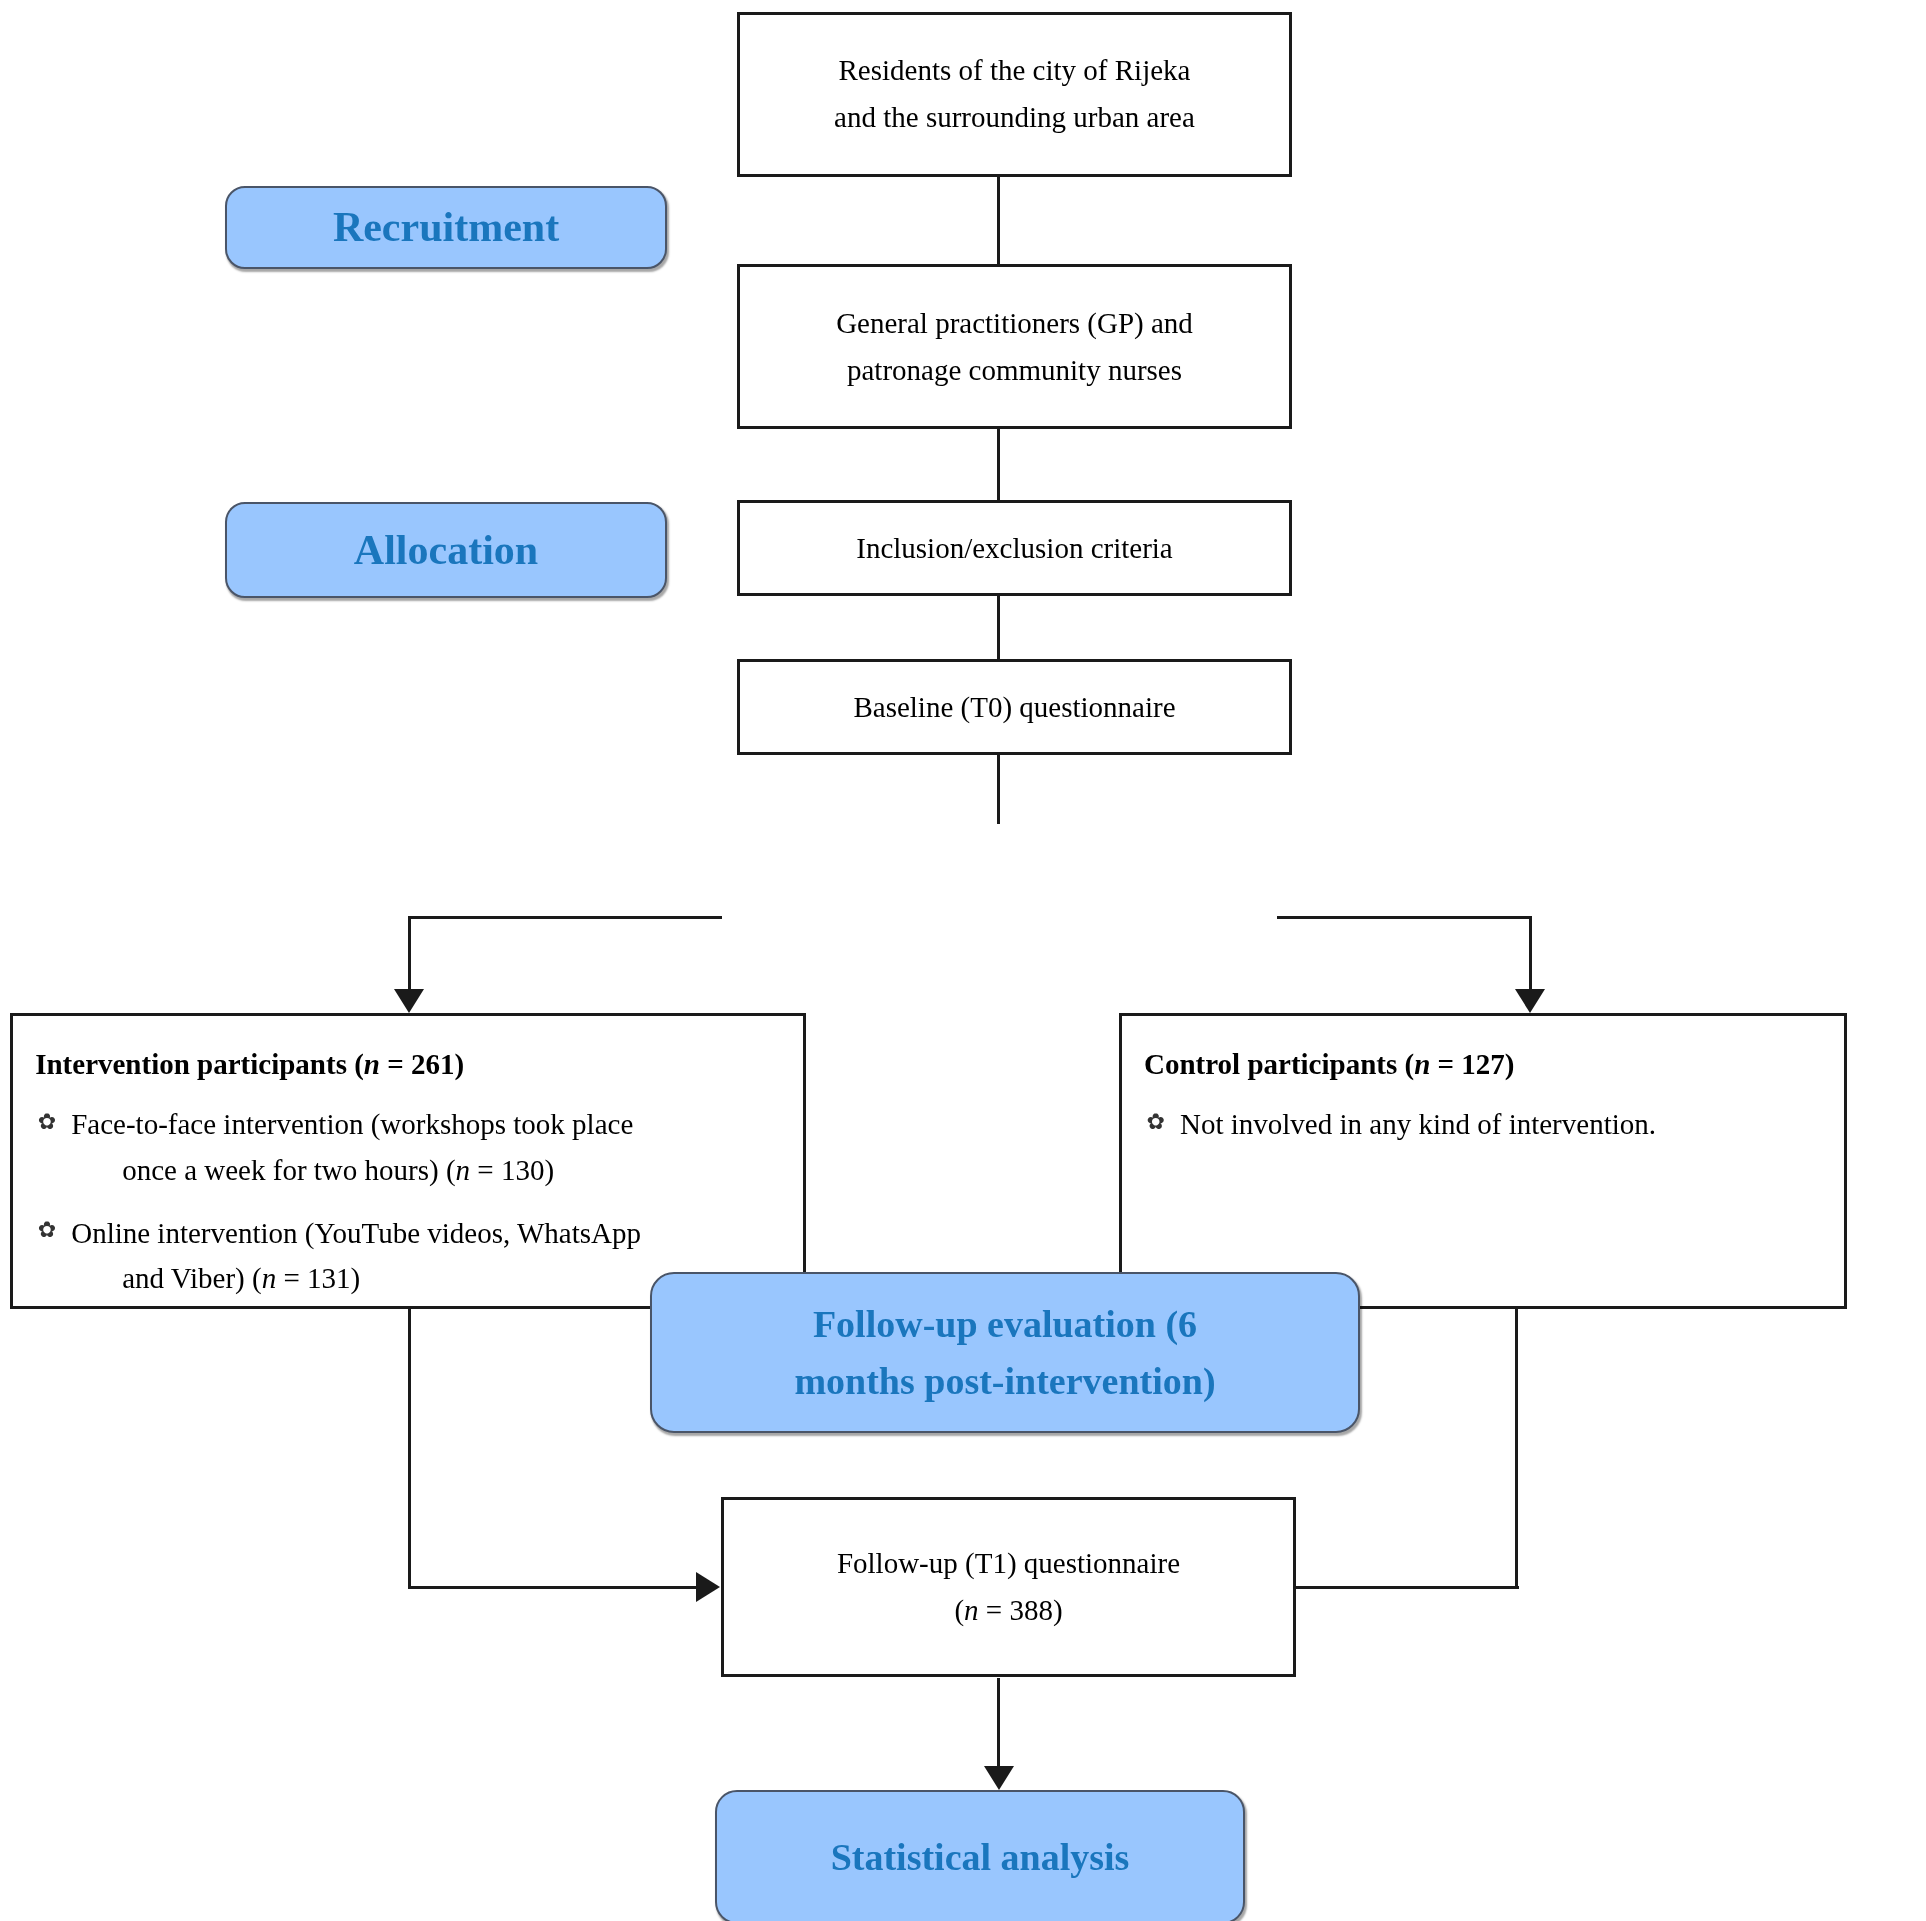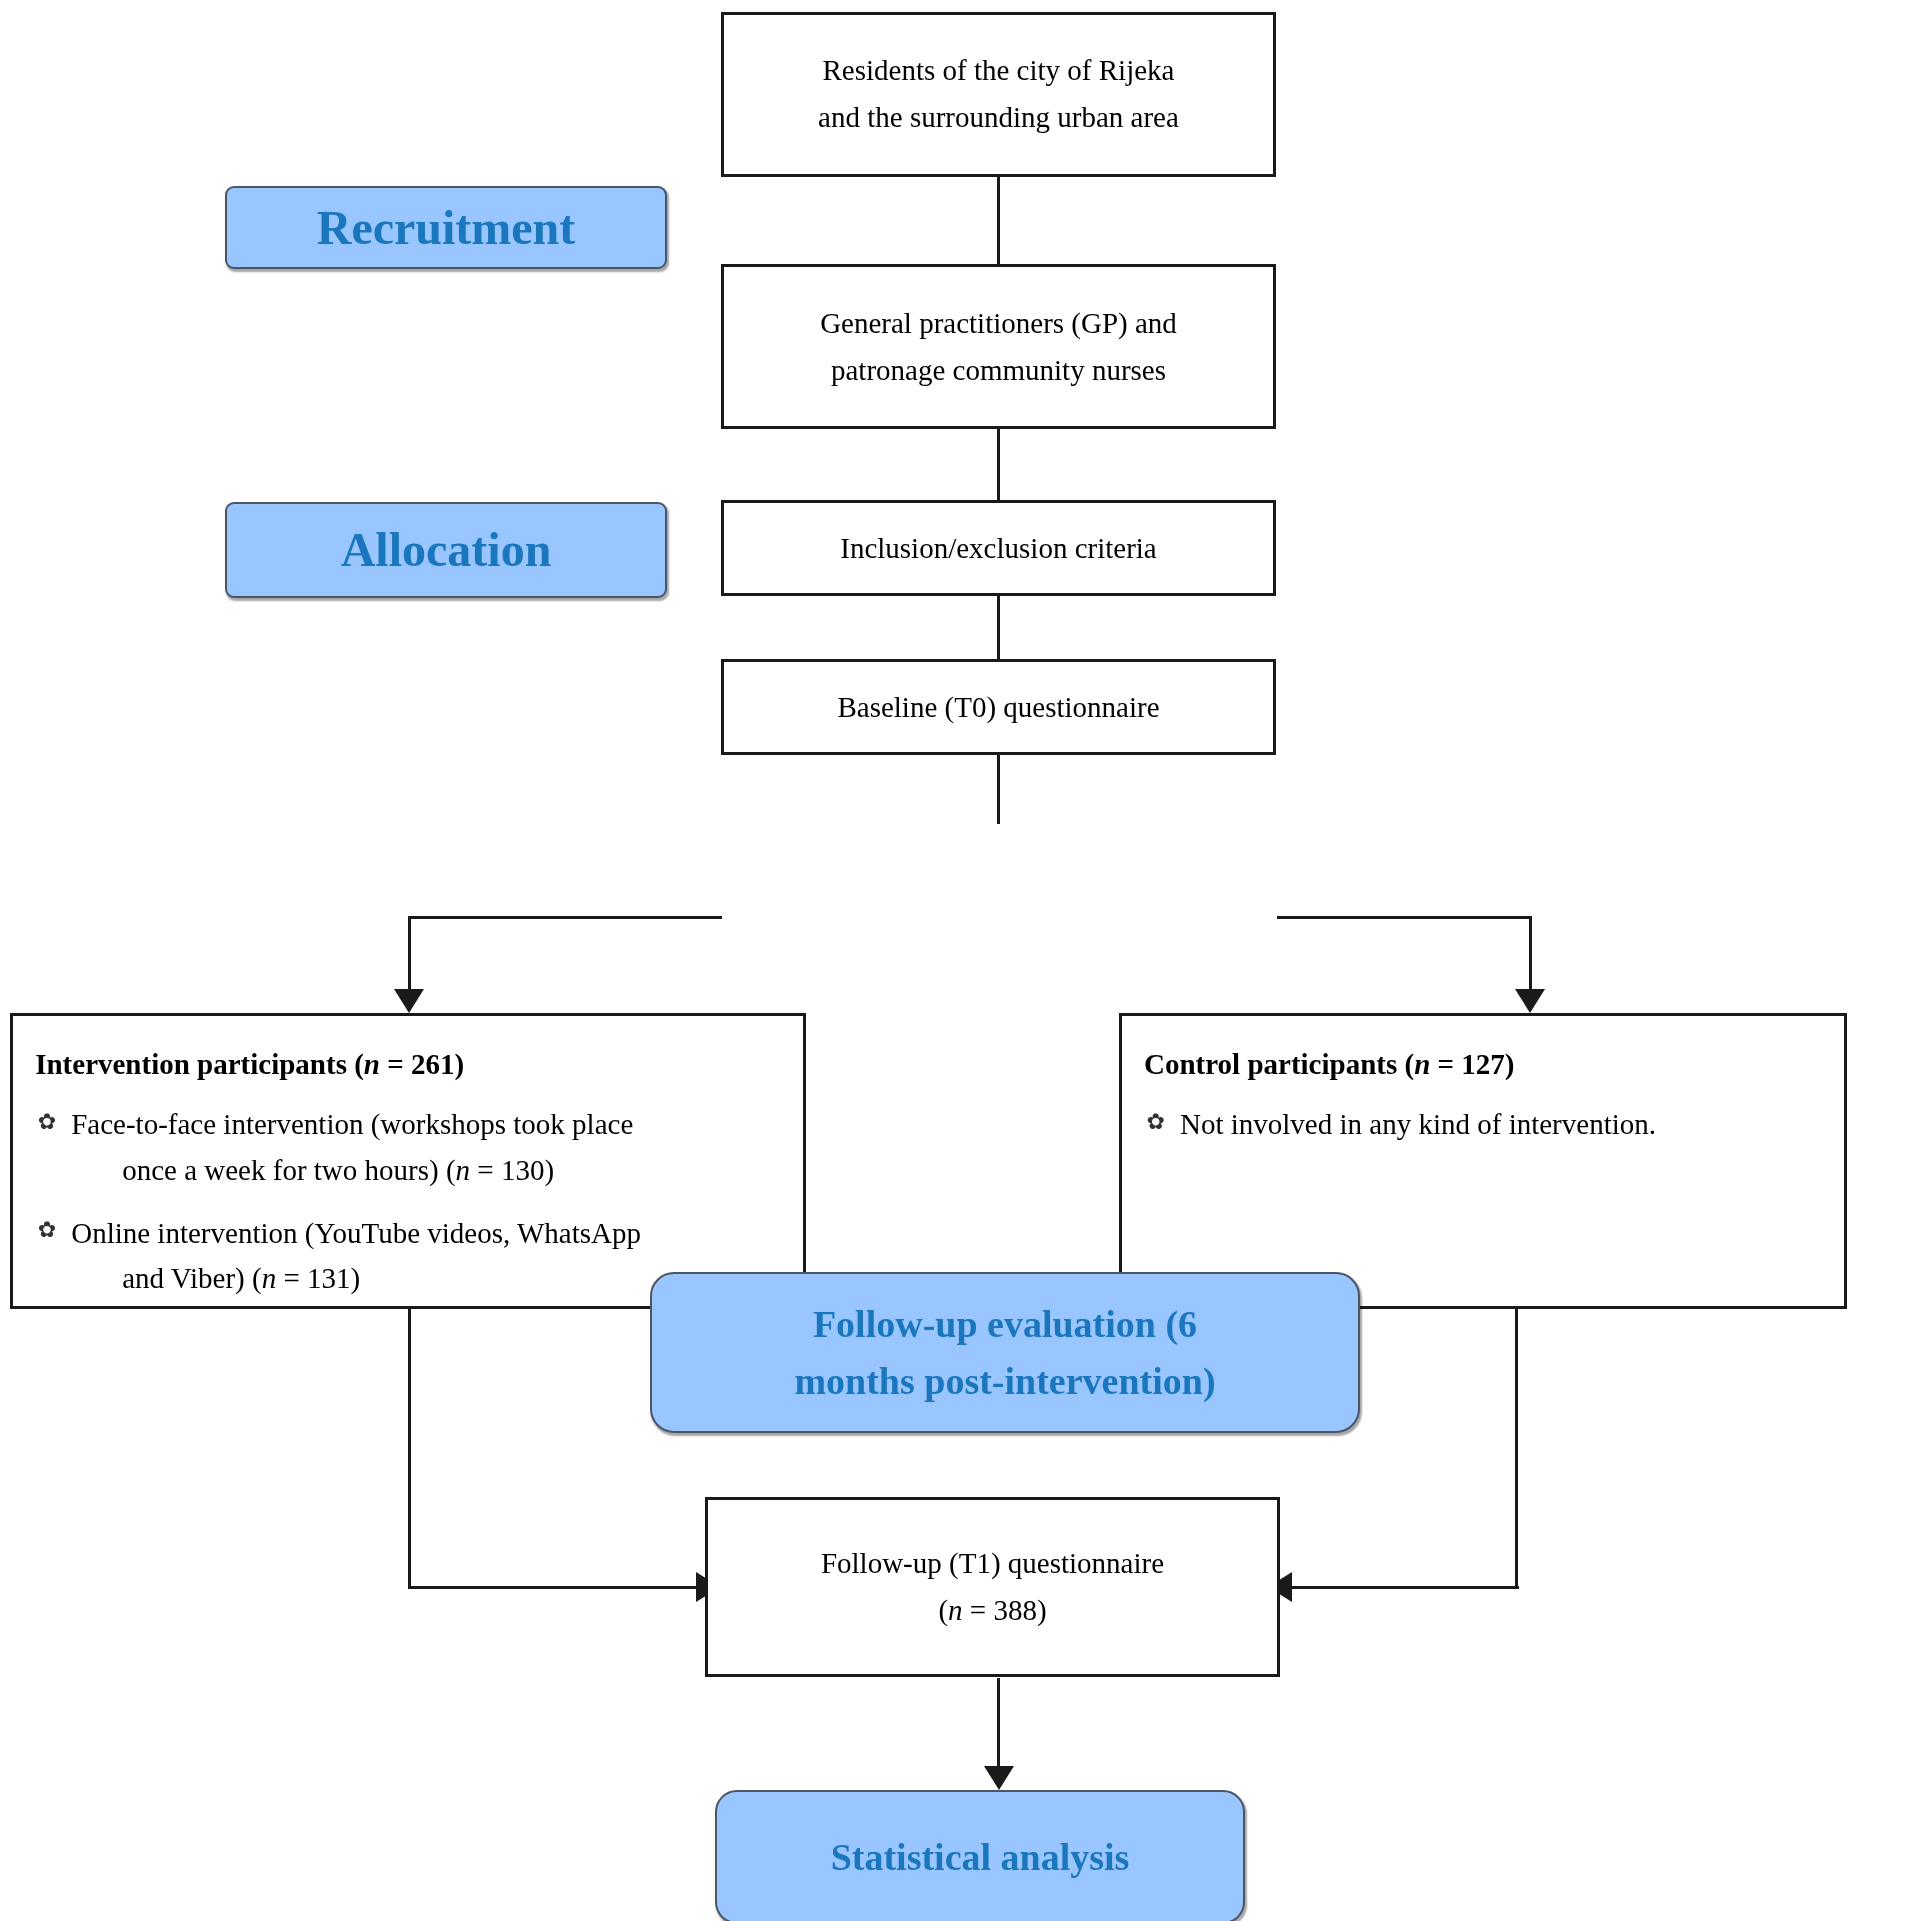--- a/index.html
+++ b/index.html
@@ -23,36 +23,37 @@
     border: 3.2px solid #1a1a1a;
     display: flex;
     align-items: center;
     justify-content: center;
     text-align: center;
     color: #000000;
     font-size: 29px;
     line-height: 1.62;
     padding: 0 14px;
     z-index: 6;
+    margin-left: 16px;
   }
   .pbox .txt { display: block; width: 100%; }
   
   .bbox {
     position: absolute;
     box-sizing: border-box;
     background: #99c6fe;
     border: 2.6px solid #4a5568;
-    border-radius: 9px;
+    border-radius: 20px;
     display: flex;
     align-items: center;
     justify-content: center;
     text-align: center;
     color: #1a76bd;
     font-weight: bold;
-    font-size: 48px;
+    font-size: 42px;
     line-height: 1.5;
     box-shadow: 1.9px 2.6px 1.9px rgba(0,0,0,0.35);
     padding: 0 11.5px;
     z-index: 9;
   }
   
   .listbox {
     position: absolute;
     box-sizing: border-box;
     background: #ffffff;

